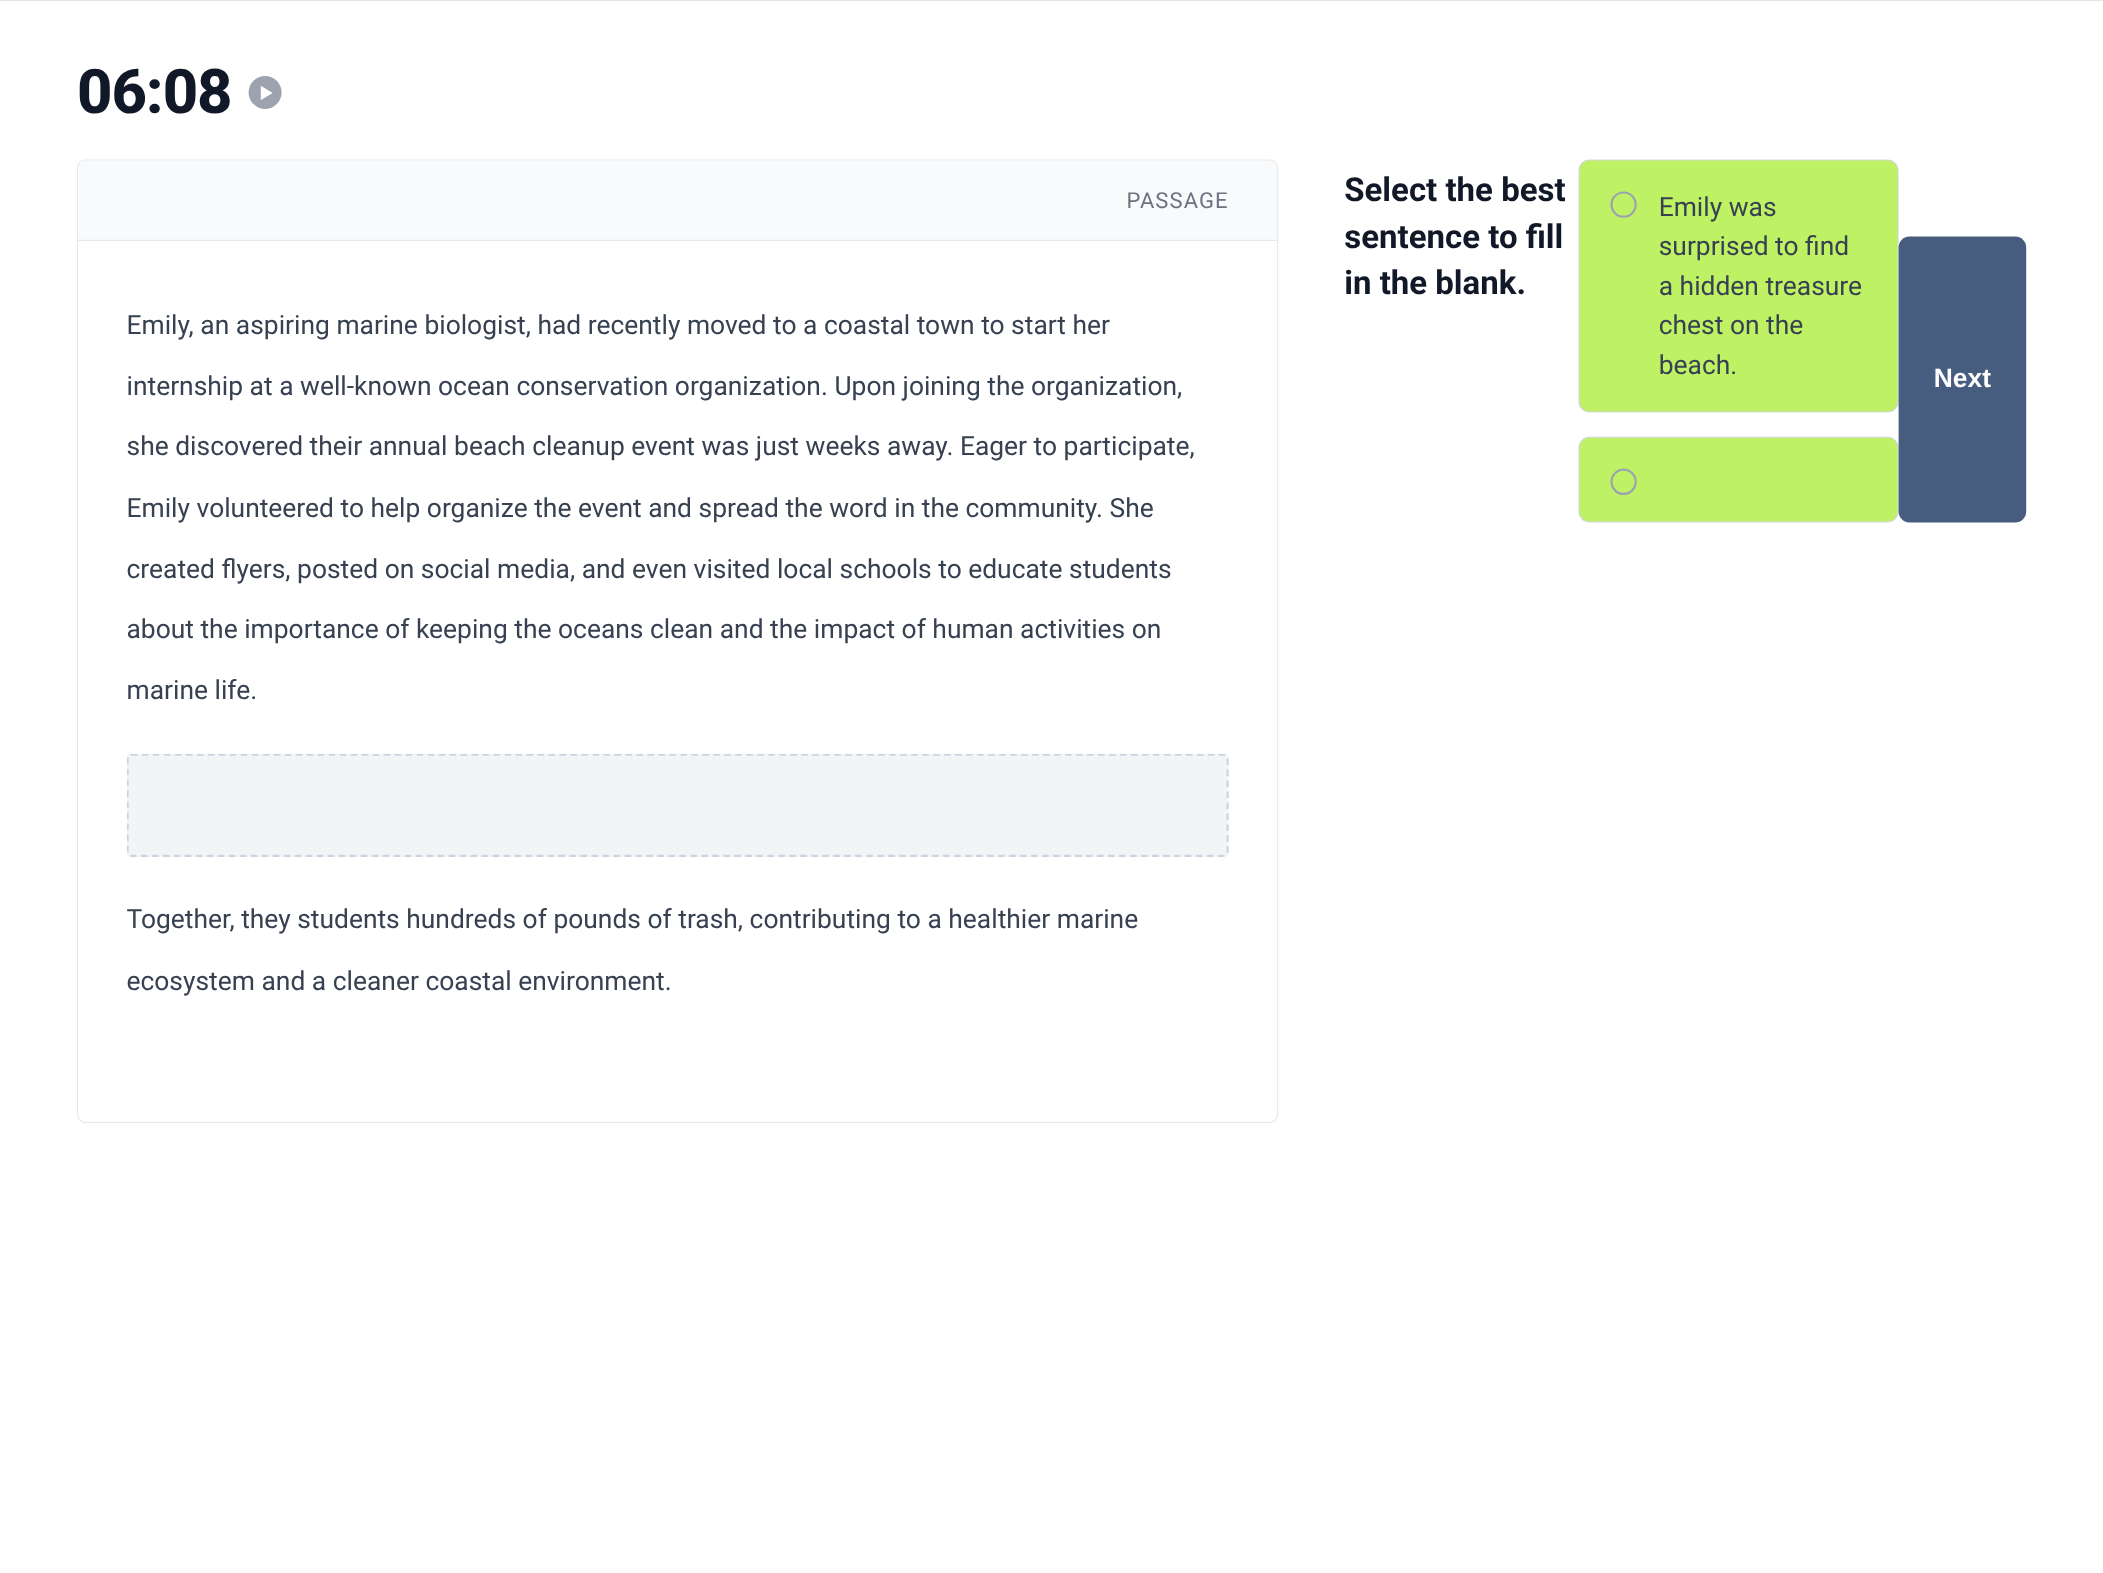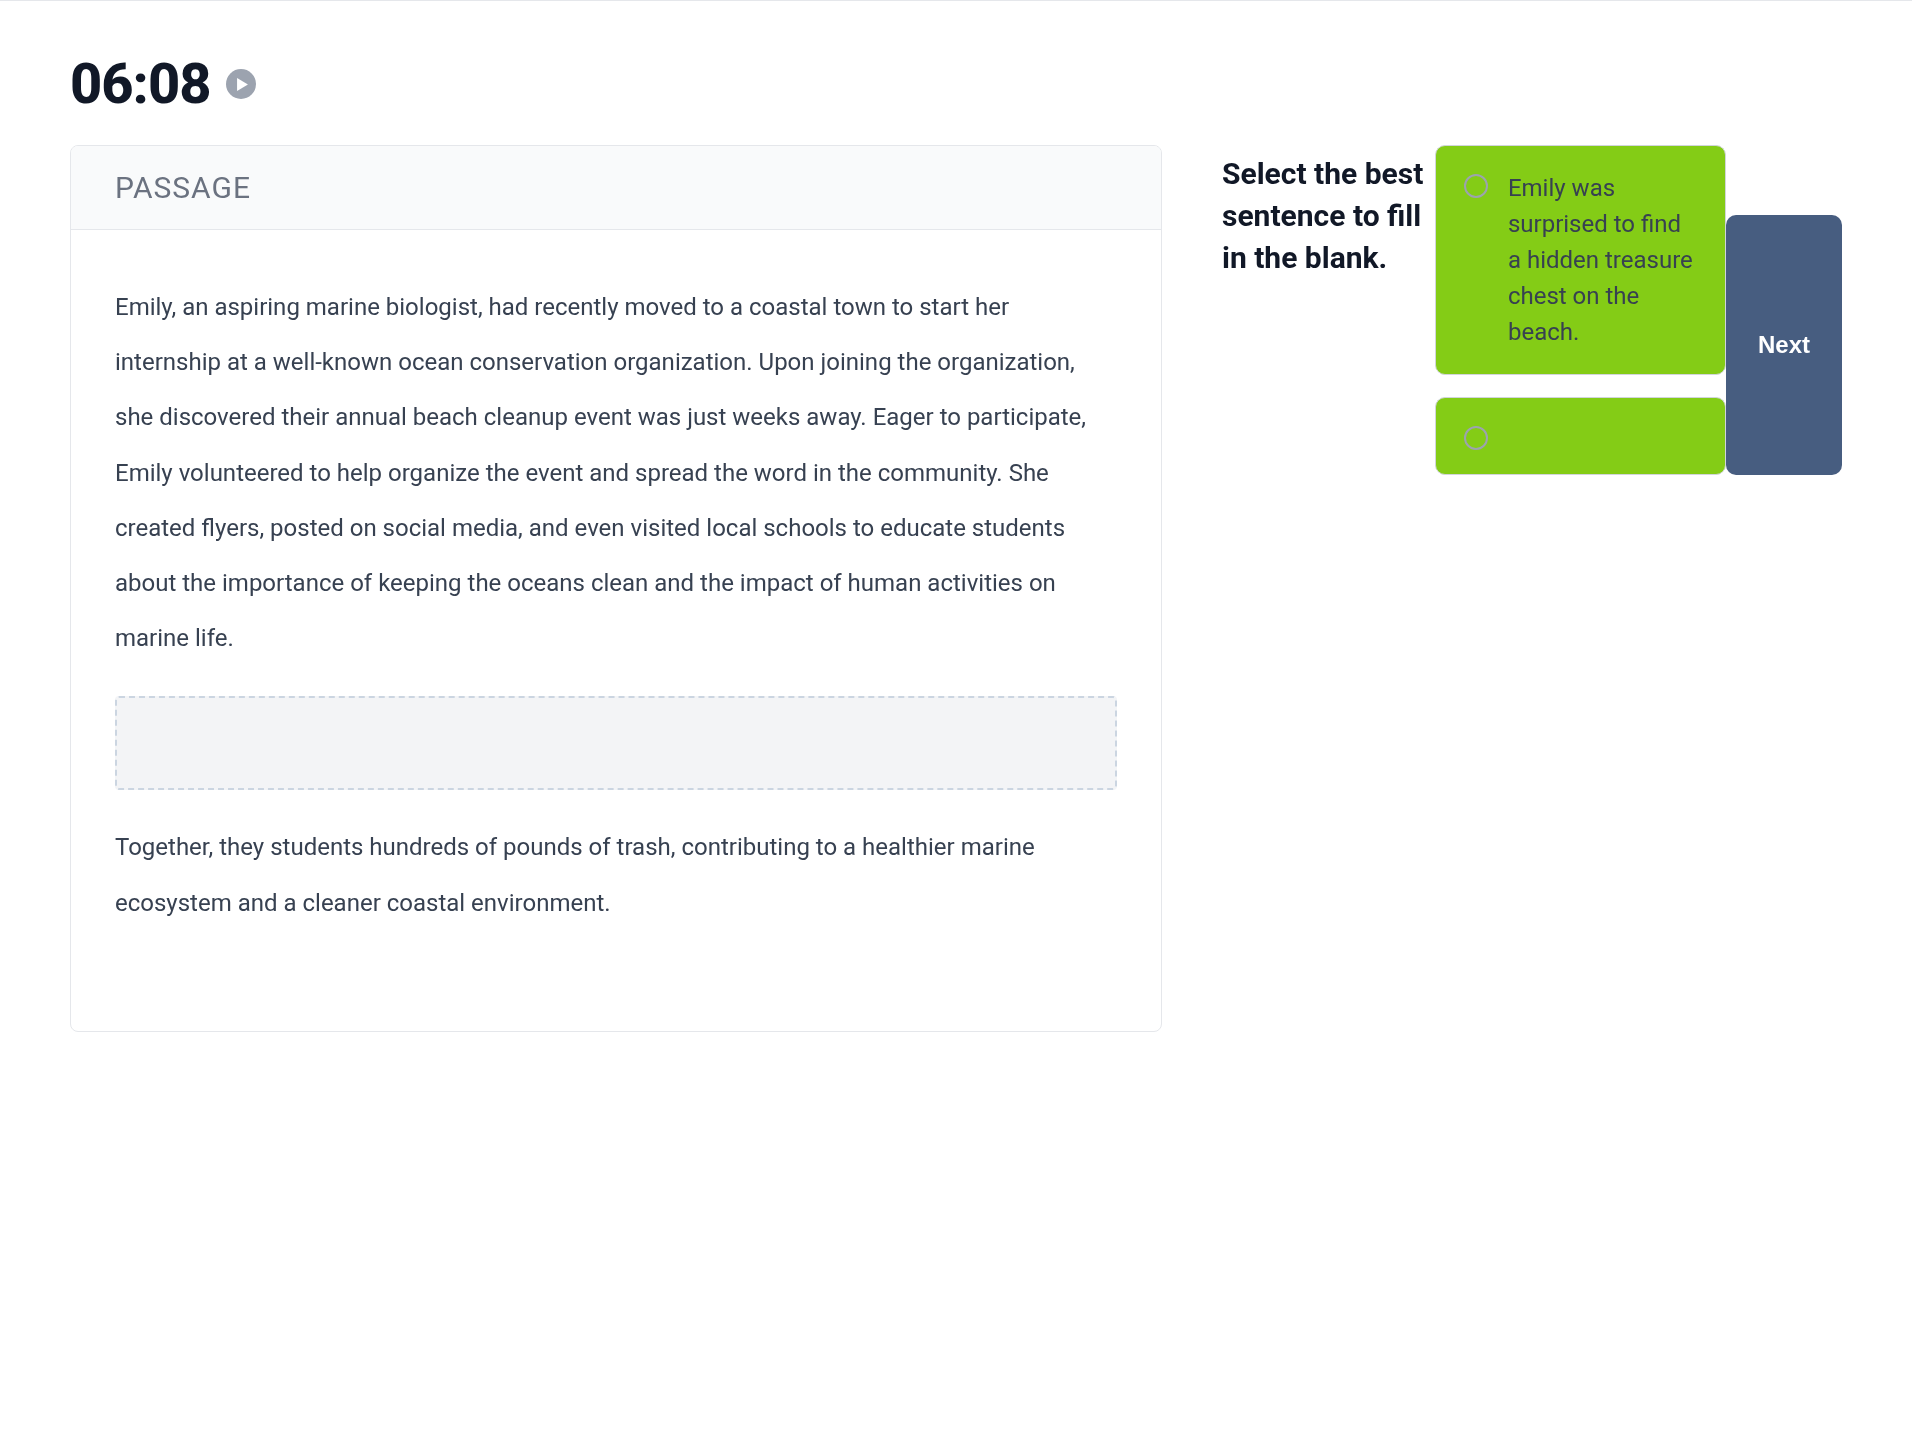--- a/index.html
+++ b/index.html
@@ -55,24 +55,25 @@
     .passage-card {
       border: 1px solid #e5e7eb;
       border-radius: 8px;
       overflow: hidden;
       background: #ffffff;
     }
     .passage-header {
       background: #f9fafb;
       border-bottom: 1px solid #e5e7eb;
       padding: 24px 44px;
-      font-size: 30px;
+      font-size: 20px;
       letter-spacing: 1px;
       color: #6b7280;
       font-weight: 400;
+      text-align: right;
     }
     .passage-body {
       padding: 50px 44px 100px 44px;
     }
     .passage-text {
       font-size: 24px;
       line-height: 2.3;
       color: #374151;
     }
     .fill-blank {
@@ -100,21 +101,21 @@
       gap: 22px;
     }
     .option {
       border: 1px solid #d1d5db;
       border-radius: 10px;
       padding: 24px 28px;
       display: flex;
       align-items: flex-start;
       gap: 20px;
       cursor: pointer;
-      background: #84cc16;
+      background: #bef264;
     }
     .radio {
       width: 24px;
       height: 24px;
       border: 2.5px solid #9ca3af;
       border-radius: 50%;
       flex-shrink: 0;
       margin-top: 4px;
     }
     .option-text {

